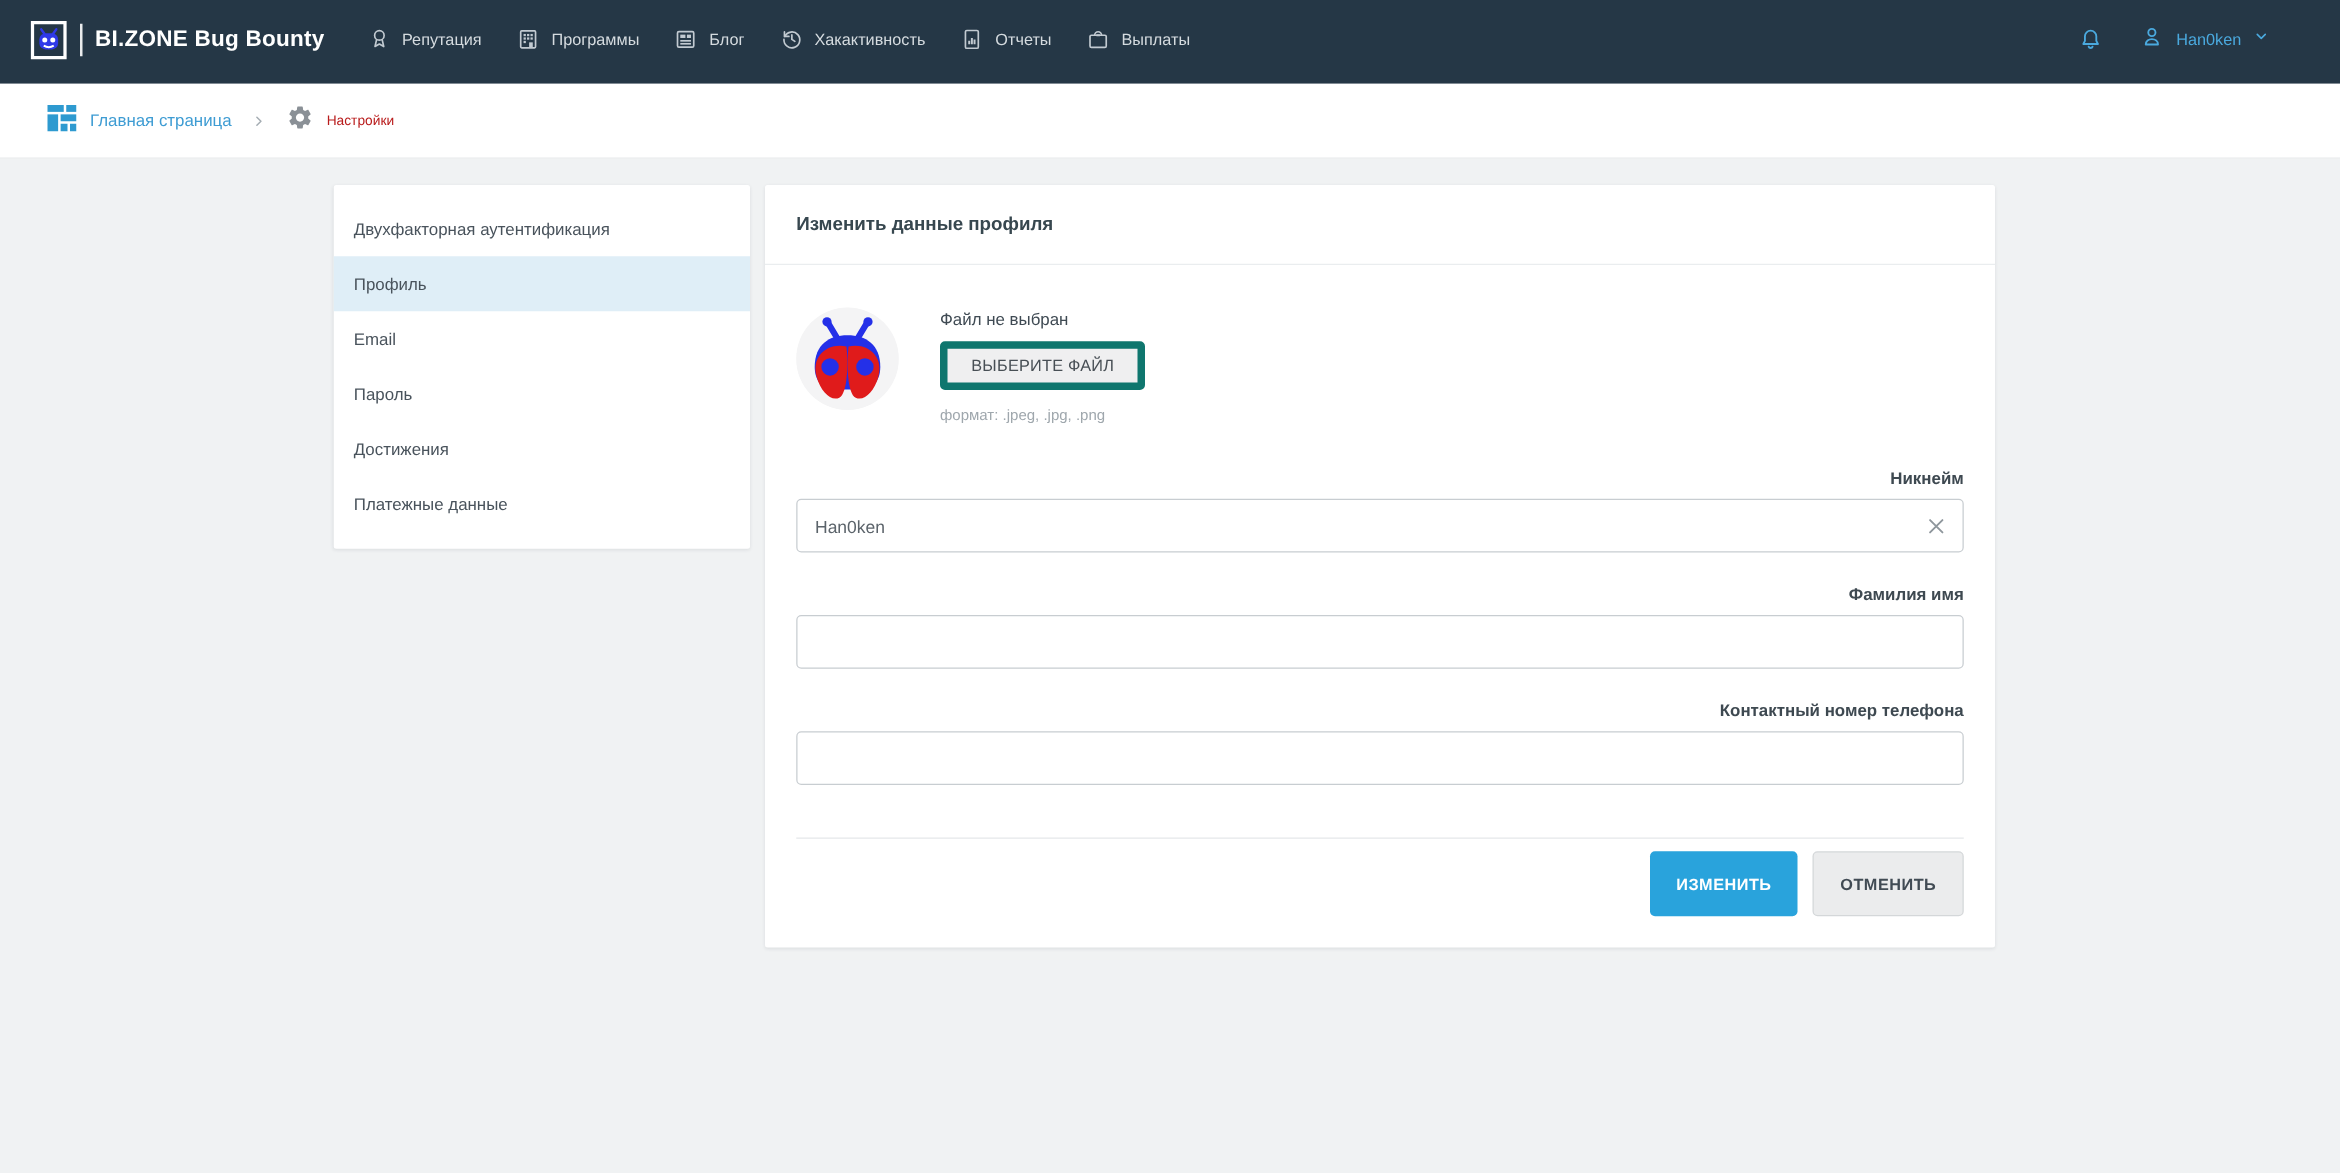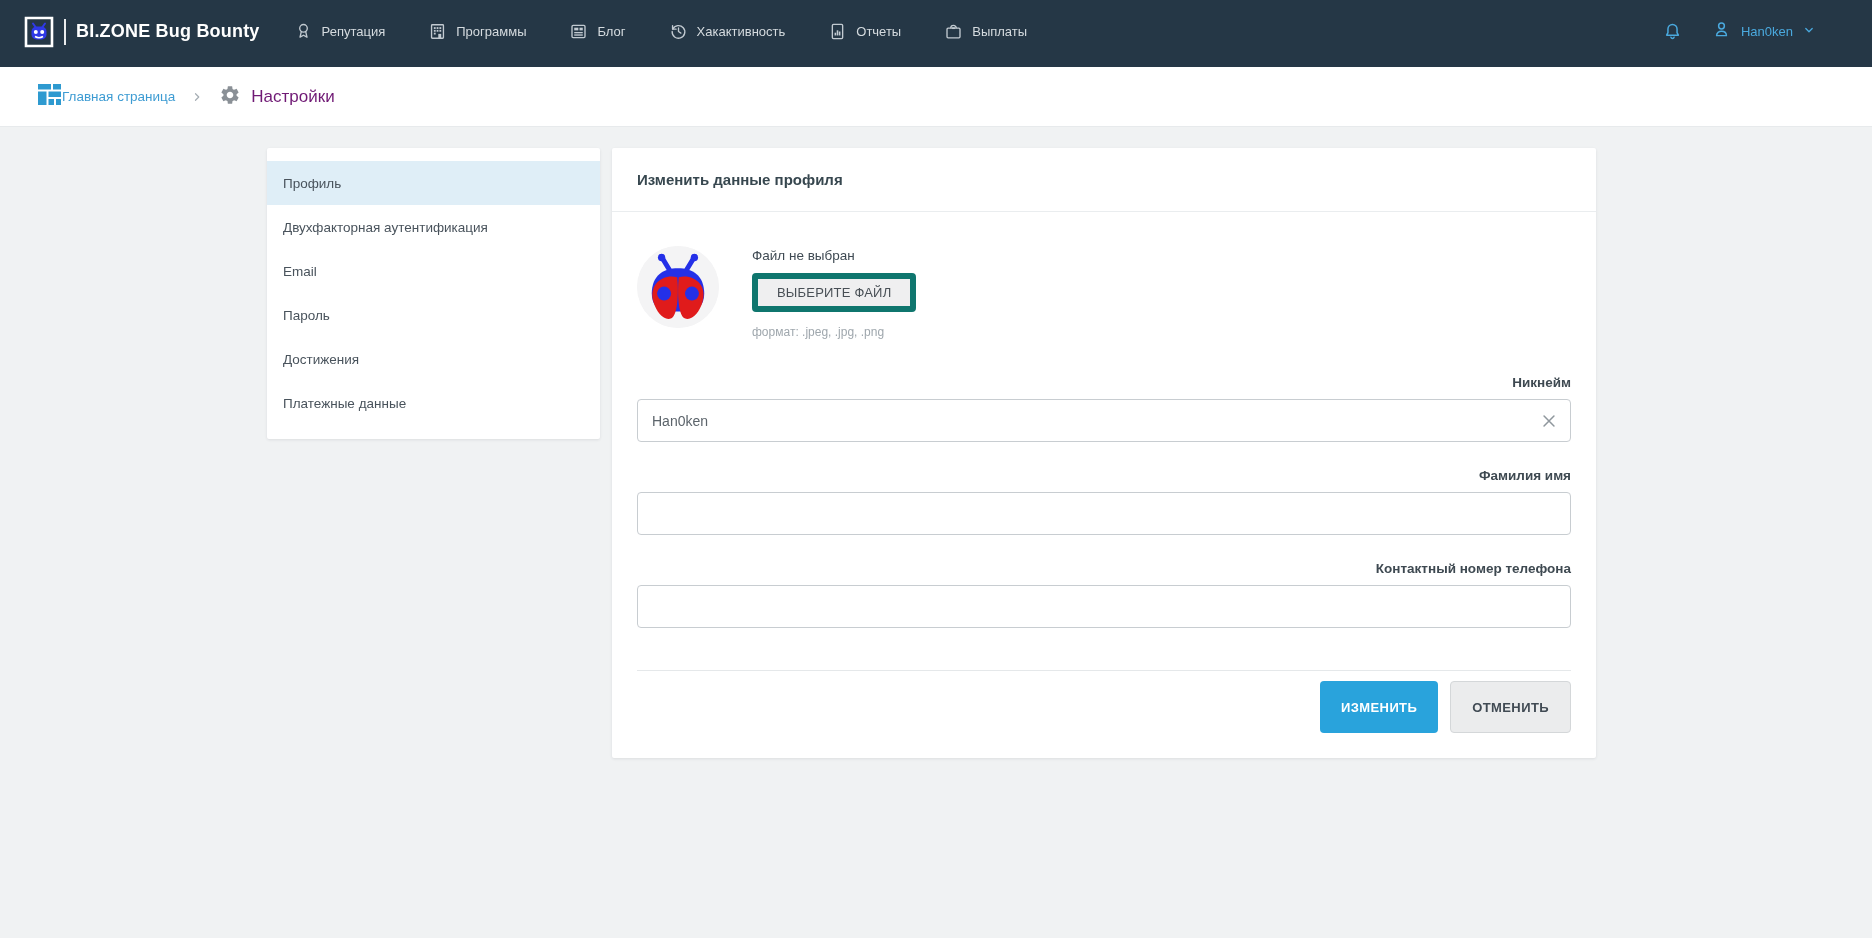--- a/index.html
+++ b/index.html
@@ -12,38 +12,38 @@
   }
   
   .navbar {
     height:67px; background:#253746; display:flex; align-items:center;
     padding:0 56px 4px 24px; color:#fff;
   }
   .logo { display:flex; align-items:center; gap:10px; cursor:pointer; }
   .logo-mark { width:30px; height:32px; display:flex; align-items:center; justify-content:center; }
   .logo-divider { width:2px; height:26px; background:#ffffff; opacity:.9; }
   .brand { font-size:18px; font-weight:bold; color:#ffffff; letter-spacing:.2px; white-space:nowrap; }
-  .nav-items { display:flex; align-items:flex-start; gap:43px; margin-left:34px; }
+  .nav-items { display:flex; align-items:flex-start; gap:28px; margin-left:34px; }
   .nav-item { display:flex; align-items:center; gap:9px; cursor:pointer; }
   .nav-item .lbl { font-size:13px; color:#D5DBDF; }
   .nav-item svg { display:block; }
   .nav-right { margin-left:auto; display:flex; align-items:center; gap:28px; }
   .bell-btn { cursor:pointer; display:flex; }
   .user-chip { display:flex; align-items:center; gap:9px; cursor:pointer; }
   .user-name { font-size:13px; color:#4AA9DE; }
   
   .crumbbar {
     height:60px; background:#ffffff; border-bottom:1px solid #E7EAEC;
     display:flex; align-items:center; padding-left:37px; gap:10px;
   }
-  .crumb-home { display:flex; align-items:center; cursor:pointer; }
+  .crumb-home { display:flex; align-items:center; gap:10px; cursor:pointer; }
   .crumb-link { font-size:13.5px; color:#3E9CD3; }
   .crumb-sep { display:flex; margin:0 6px; }
   .crumb-current { display:flex; align-items:center; gap:10px; }
-  .crumb-text { font-size:17px; color:#701a75; }
+  .crumb-text { font-size:11px; color:#b91c1c; }
   
   .layout { display:flex; align-items:flex-start; gap:12px; margin:21px 276px 0 267px; }
   .card { background:#fff; border-radius:2px; box-shadow:0 1px 3px rgba(40,50,60,.10); }
   
   .side-card { width:333px; padding:13px 0 14px; }
   .side-item {
     height:44px; display:flex; align-items:center; padding-left:16px;
     font-size:13.5px; color:#49535C; cursor:pointer;
   }
   .side-item.active { background:#DFEEF7; }
@@ -237,22 +237,22 @@
         <path d="M19.14 12.94c.04-.3.06-.61.06-.94 0-.32-.02-.64-.07-.94l2.03-1.58c.18-.14.23-.41.12-.61l-1.92-3.32c-.12-.22-.37-.29-.59-.22l-2.39.96c-.5-.38-1.03-.7-1.62-.94l-.36-2.54c-.04-.24-.24-.41-.48-.41h-3.84c-.24 0-.43.17-.47.41l-.36 2.54c-.59.24-1.13.57-1.62.94l-2.39-.96c-.22-.08-.47 0-.59.22L2.74 8.87c-.12.21-.08.47.12.61l2.03 1.58c-.05.3-.09.63-.09.94s.02.64.07.94l-2.03 1.58c-.18.14-.23.41-.12.61l1.92 3.32c.12.22.37.29.59.22l2.39-.96c.5.38 1.03.7 1.62.94l.36 2.54c.05.24.24.41.48.41h3.84c.24 0 .44-.17.47-.41l.36-2.54c.59-.24 1.13-.56 1.62-.94l2.39.96c.22.08.47 0 .59-.22l1.92-3.32c.12-.22.07-.47-.12-.61l-2.01-1.58zM12 15.6c-1.98 0-3.6-1.62-3.6-3.6s1.62-3.6 3.6-3.6 3.6 1.62 3.6 3.6-1.62 3.6-3.6 3.6z"></path>
       </svg>
     </span>
     <span class="crumb-text">Настройки</span>
   </div>
 </div>
 
 <main class="layout">
 
   <aside class="card side-card">
+    <div class="side-item">Двухфакторная аутентификация</div>
     <div class="side-item active">Профиль</div>
-    <div class="side-item">Двухфакторная аутентификация</div>
     <div class="side-item">Email</div>
     <div class="side-item">Пароль</div>
     <div class="side-item">Достижения</div>
     <div class="side-item">Платежные данные</div>
   </aside>
 
   <section class="card main-card">
     <div class="card-title">Изменить данные профиля</div>
 
     <div class="card-body">

